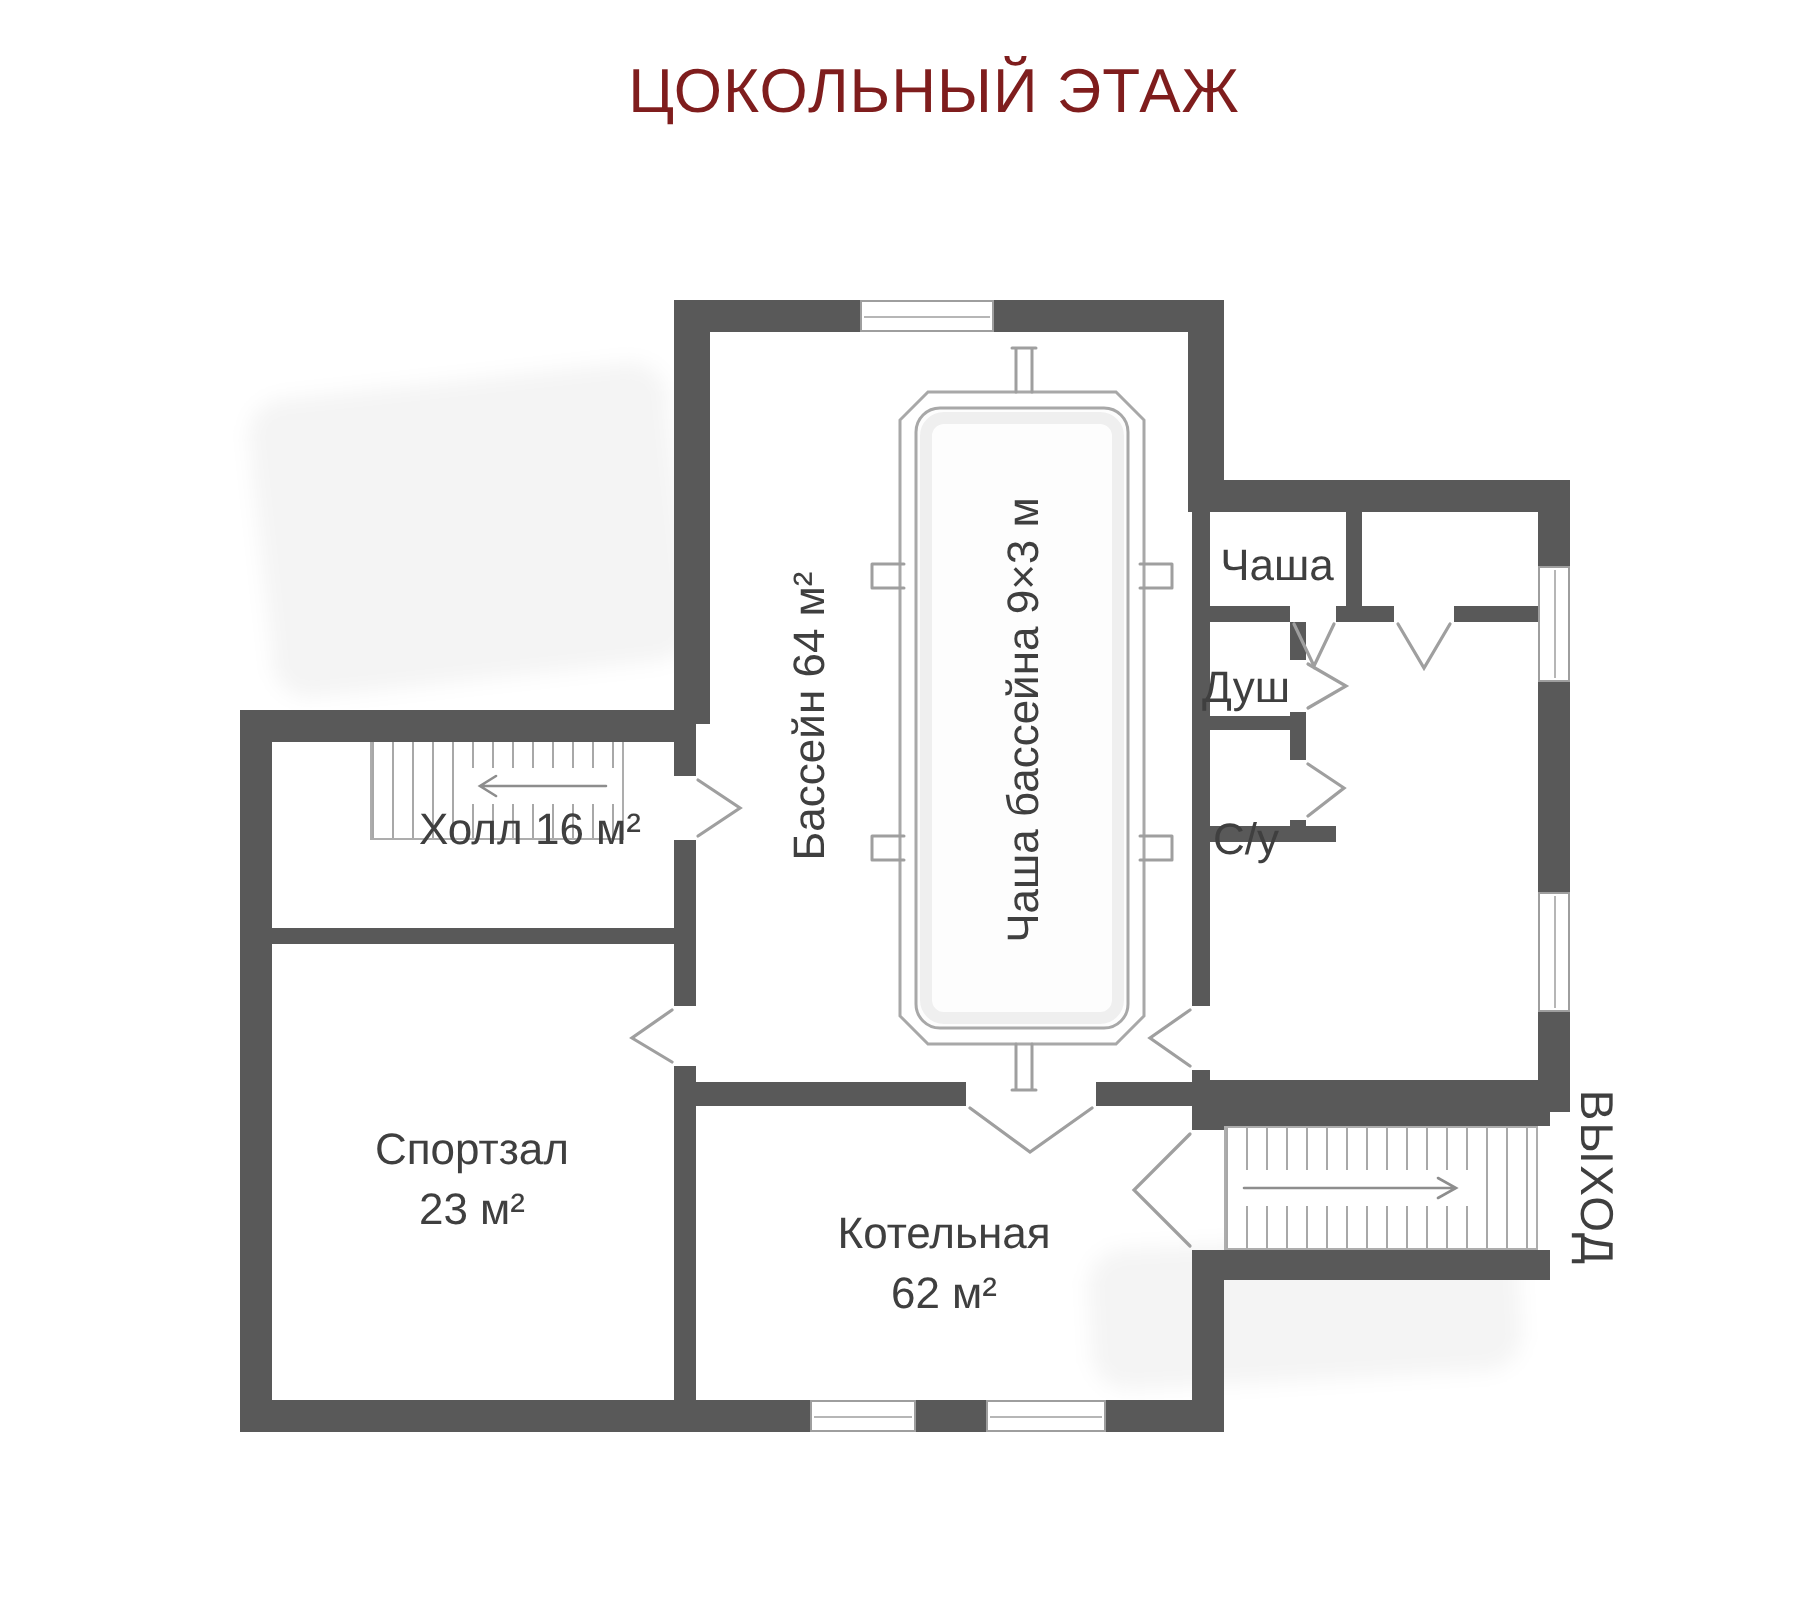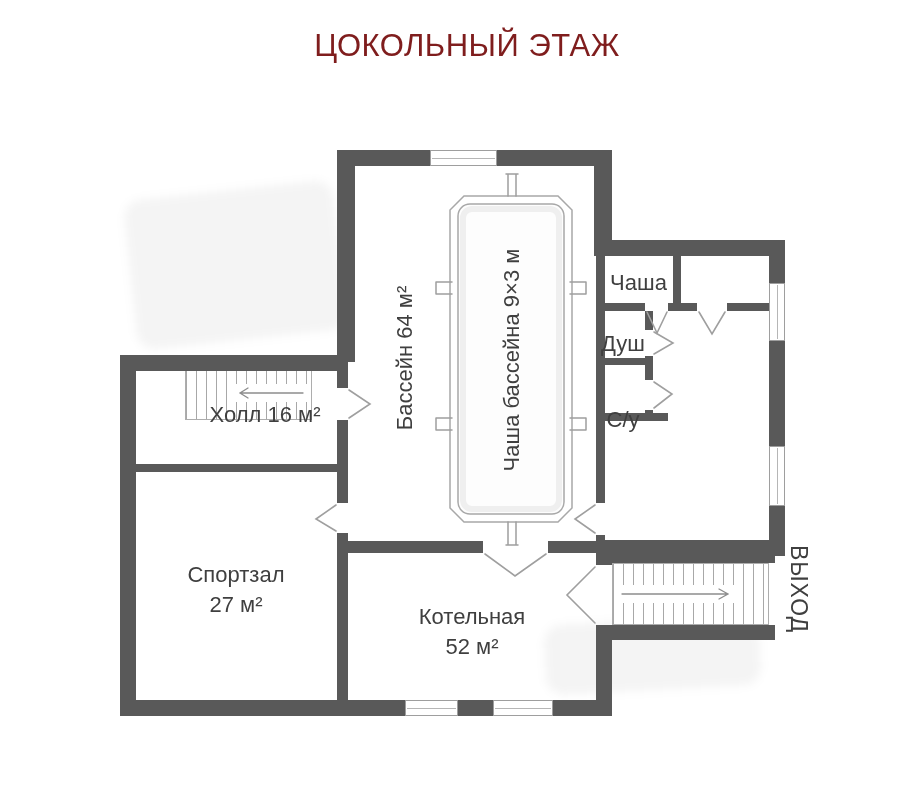--- a/index.html
+++ b/index.html
@@ -129,22 +129,22 @@
       <path d="M654,382 L672,394 L654,408"></path>
     </g>
 
     <g stroke="#8d8d8d" stroke-width="1.3" fill="none" stroke-linecap="round">
       <path d="M303,393 H241 M248,388 L240,393 L248,398"></path>
       <path d="M622,594 H727 M719,589 L728,594 L719,599"></path>
     </g>
   </svg>
 
   <div class="lbl" style="left:195px;top:400px;width:140px;">Холл 16 м²</div>
-  <div class="lbl" style="left:176px;top:560px;width:120px;">Спортзал 27 м²</div>
-  <div class="lbl" style="left:407px;top:602px;width:130px;">Котельная 52 м²</div>
+  <div class="lbl" style="left:176px;top:560px;width:120px;">Спортзал 23 м²</div>
+  <div class="lbl" style="left:407px;top:602px;width:130px;">Котельная 62 м²</div>
   <div class="lbl" style="left:604px;top:268px;width:69px;">Чаша</div>
   <div class="lbl" style="left:600px;top:329px;width:46px;">Душ</div>
   <div class="lbl" style="left:600px;top:378px;width:46px;margin-top:27px;">С/у</div>
 
   <div class="rot" style="left:405px;top:358px;">Бассейн 64 м²</div>
   <div class="rot" style="left:512px;top:360px;">Чаша бассейна 9×3 м</div>
   <div class="rot rot-cw" style="left:798px;top:589px;font-size:23px;letter-spacing:1px;">ВЫХОД</div>
 </div>
 
 </body></html>

